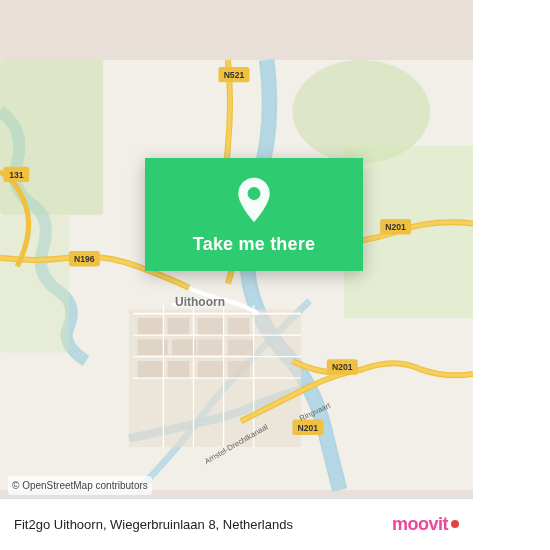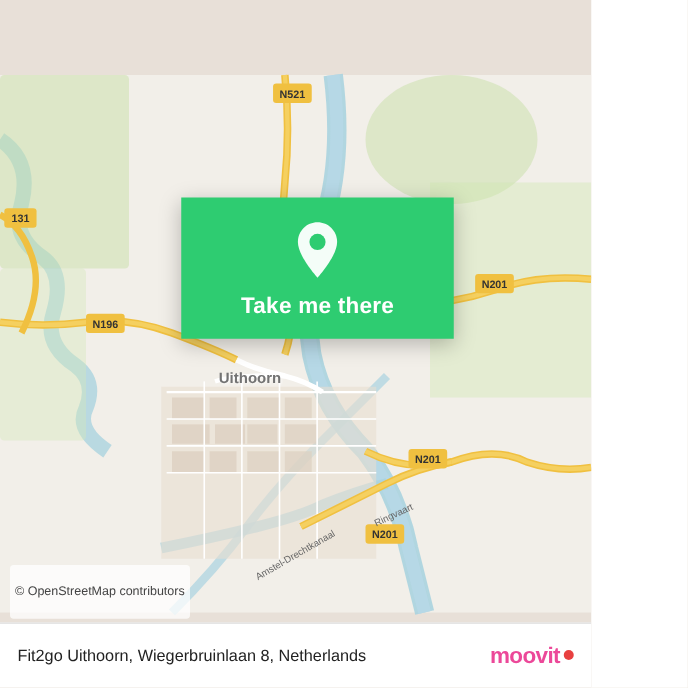--- a/index.html
+++ b/index.html
@@ -106,21 +106,21 @@
     }
 
     
     .osm-attribution {
       position: absolute;
       bottom: 55px;
       left: 8px;
       font-size: 10px;
       color: #444;
       background: rgba(255,255,255,0.75);
-      padding: 16px 4px;
+      padding: 4px 4px;
       border-radius: 3px;
       z-index: 15;
     }
 
     .uithoorn-label {
       position: absolute;
       top: 295px;
       left: 175px;
       font-size: 12px;
       font-weight: 600;

